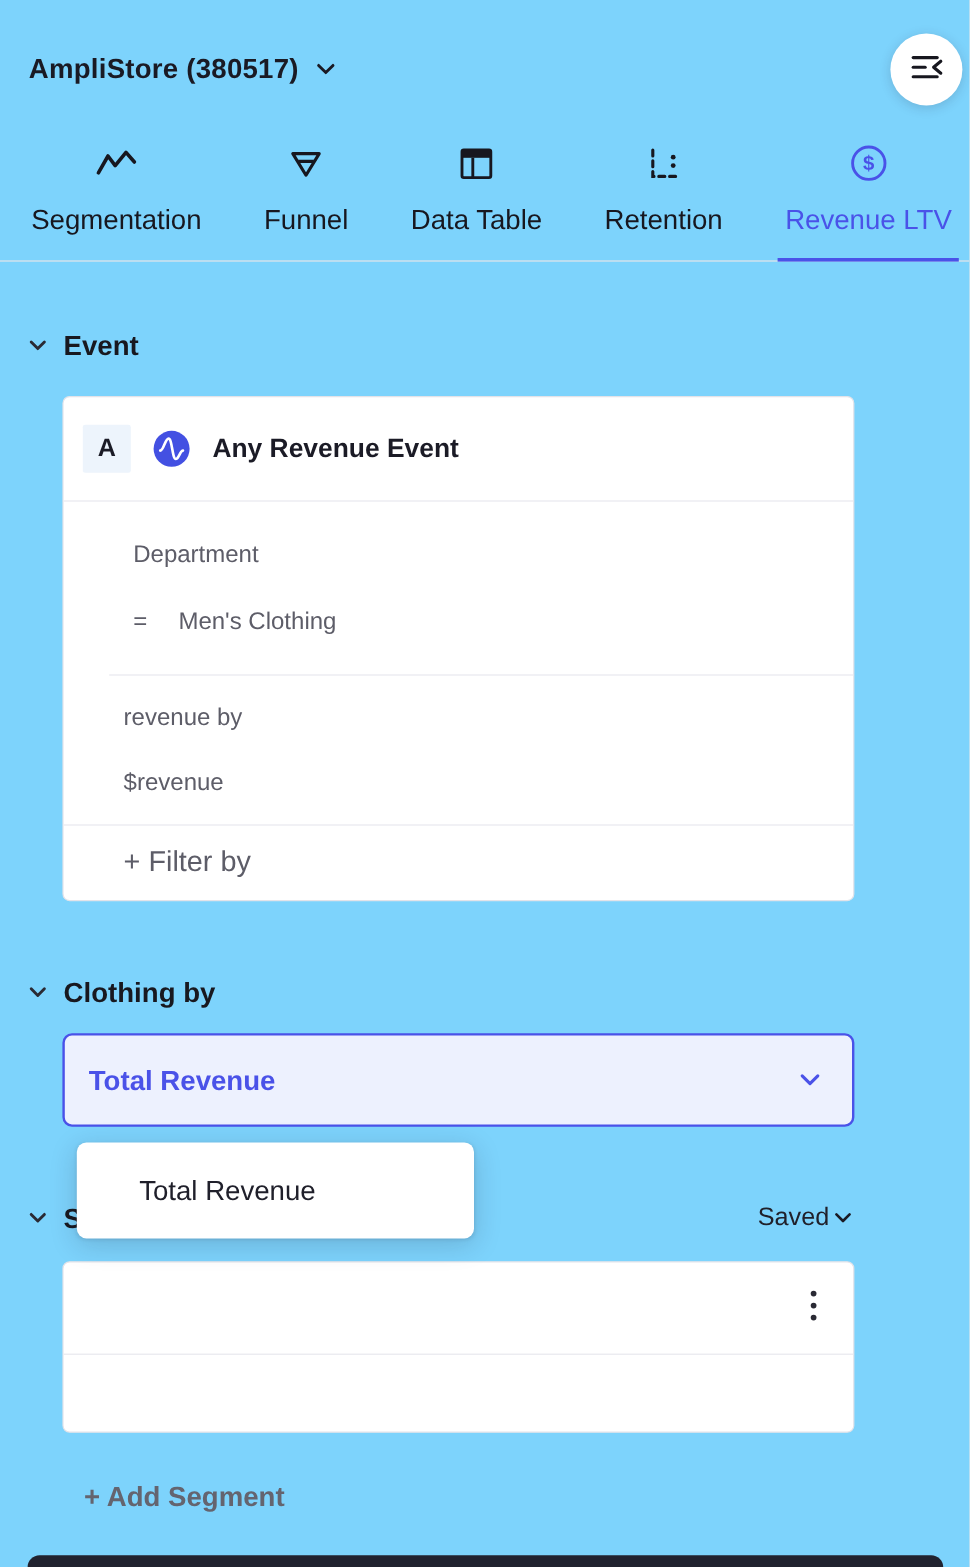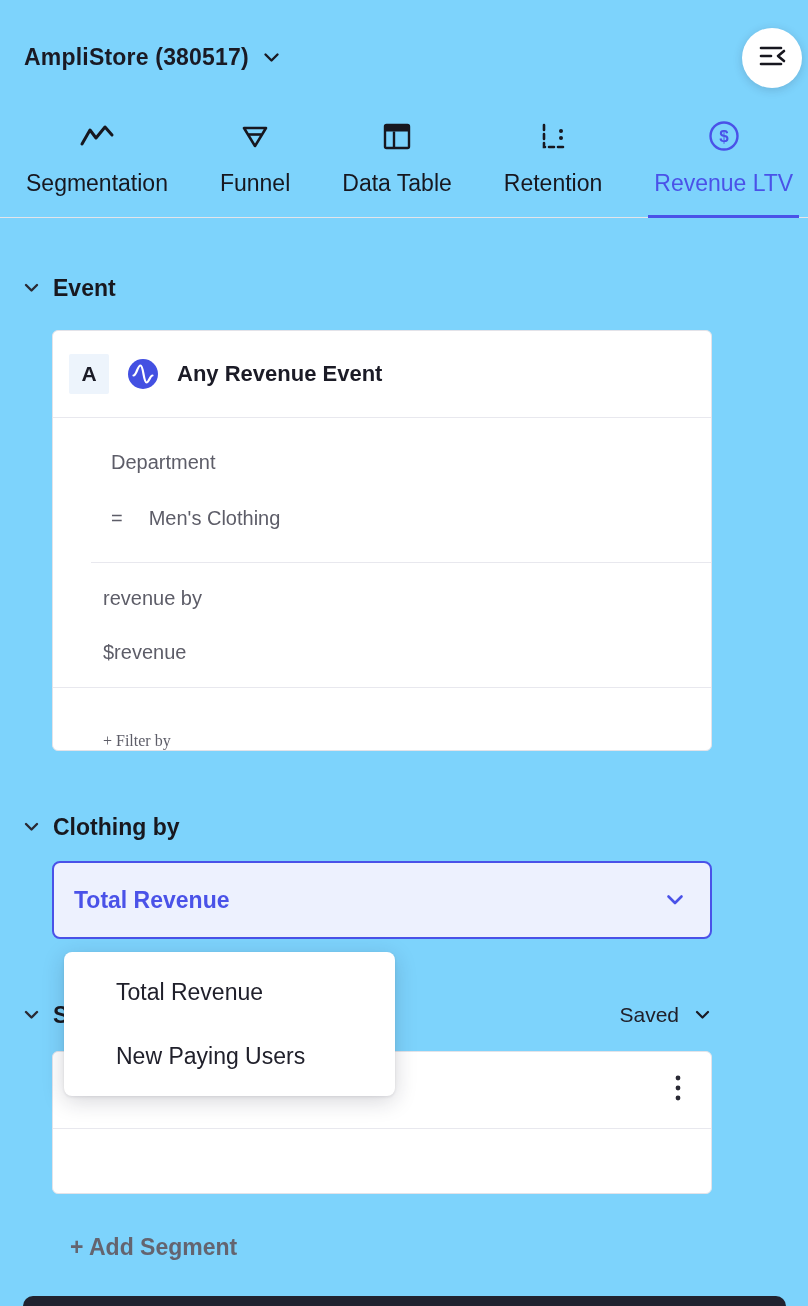--- a/index.html
+++ b/index.html
@@ -33,39 +33,39 @@
   .tab.active::after { content:""; position:absolute; left:-4px; right:-4px; bottom:-1px;
                        height:3px; background:#4a52e8; }
   .tab-overflow { margin-top:12px; padding:6px 8px; cursor:pointer; color:#17171f; }
 
   
   .section-header { display:flex; align-items:center; gap:14px; margin:56px 24px 0; height:40px; }
   .section-header.event { margin-top:50px; }
   .section-title { font-size:23px; font-weight:700; color:#18181f; }
   .section-chev { color:#2a2a34; cursor:pointer; display:inline-flex; }
   .saved-selector { margin-left:auto; margin-right:74px; display:flex; align-items:center;
-                    gap:16px; font-size:21px; color:#20202a; cursor:pointer; }
+                    gap:4px; font-size:21px; color:#20202a; cursor:pointer; }
 
   
   .card { margin:22px 96px 0 52px; background:#fff; border:1px solid #e3e3e9; border-radius:6px; }
   .event-header { display:flex; align-items:center; gap:18px; padding:0 16px; height:86px; cursor:pointer; }
   .event-letter { width:40px; height:40px; background:#edf4fc; border-radius:2px;
                   display:flex; align-items:center; justify-content:center;
                   font-size:21px; font-weight:700; color:#1b1b26; }
   .event-name { font-size:22px; font-weight:700; color:#1b1b26; }
   .divider { height:1px; background:#e8e8ee; }
   .divider.inset { margin-left:38px; }
   .filter-group { padding:16px 0 16px 58px; }
   .filter-row { height:56px; display:flex; align-items:center; gap:26px;
                 font-size:20px; color:#5d5d68; }
   .clickable-text { cursor:pointer; }
   .grouped-group { padding:8px 0 8px 50px; }
   .grouped-row { height:54px; display:flex; align-items:center; font-size:20px; color:#5d5d68; }
-  .card-footer { height:62px; display:flex; align-items:flex-end; padding-left:50px;
-                 font-size:16px; color:#5d5d68; cursor:pointer;font-family:Liberation Serif, serif; }
+  .card-footer { height:62px; display:flex; align-items:center; padding-left:50px;
+                 font-size:24px; color:#5d5d68; cursor:pointer; }
 
   
   .select { margin:14px 96px 0 52px; height:78px; border:2px solid #4a52e8; border-radius:8px;
             background:#edf1fe; display:flex; align-items:center; justify-content:space-between;
             padding:0 26px 0 20px; cursor:pointer; }
   .select-value { font-size:23px; font-weight:700; color:#4a52e8; }
   .select .chev { color:#4a52e8; }
 
   
   .menu { position:absolute; left:64px; top:952px; width:331px; background:#fff; border-radius:8px;
@@ -229,21 +229,20 @@
     <span class="select-value">Total Revenue</span>
     <span class="chev">
       <svg width="18" height="12" viewBox="0 0 18 12" fill="none">
           <path d="M2.5 2.5 L9 9 L15.5 2.5" stroke="currentColor" stroke-width="2.6" stroke-linecap="round" stroke-linejoin="round"></path>
         </svg>
     </span>
   </div>
 
   <div class="menu">
     <div class="menu-item">Total Revenue</div>
-    <div class="menu-item">New Paying Users</div>
   </div>
 
   <div class="section-header">
     <span class="section-chev">
       <svg width="15" height="10" viewBox="0 0 15 10" fill="none">
           <path d="M2 2 L7.5 7.5 L13 2" stroke="currentColor" stroke-width="2.4" stroke-linecap="round" stroke-linejoin="round"></path>
         </svg>
     </span>
     <span class="section-title">S</span>
     <div class="saved-selector">

